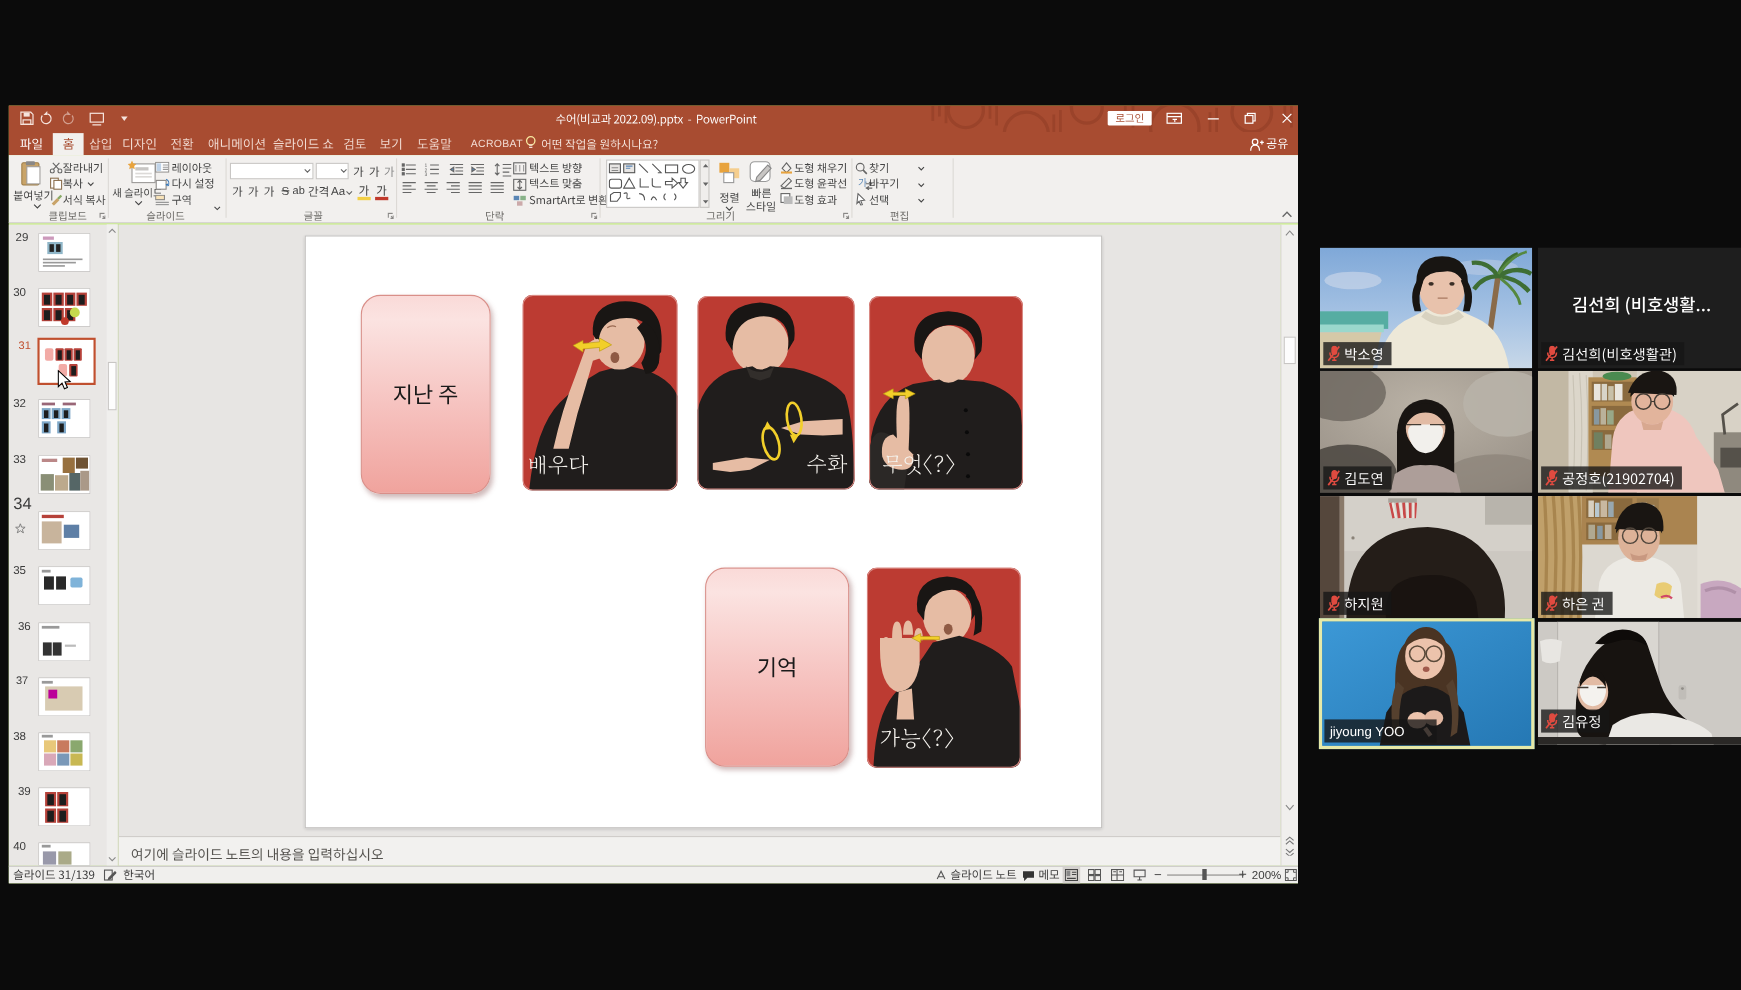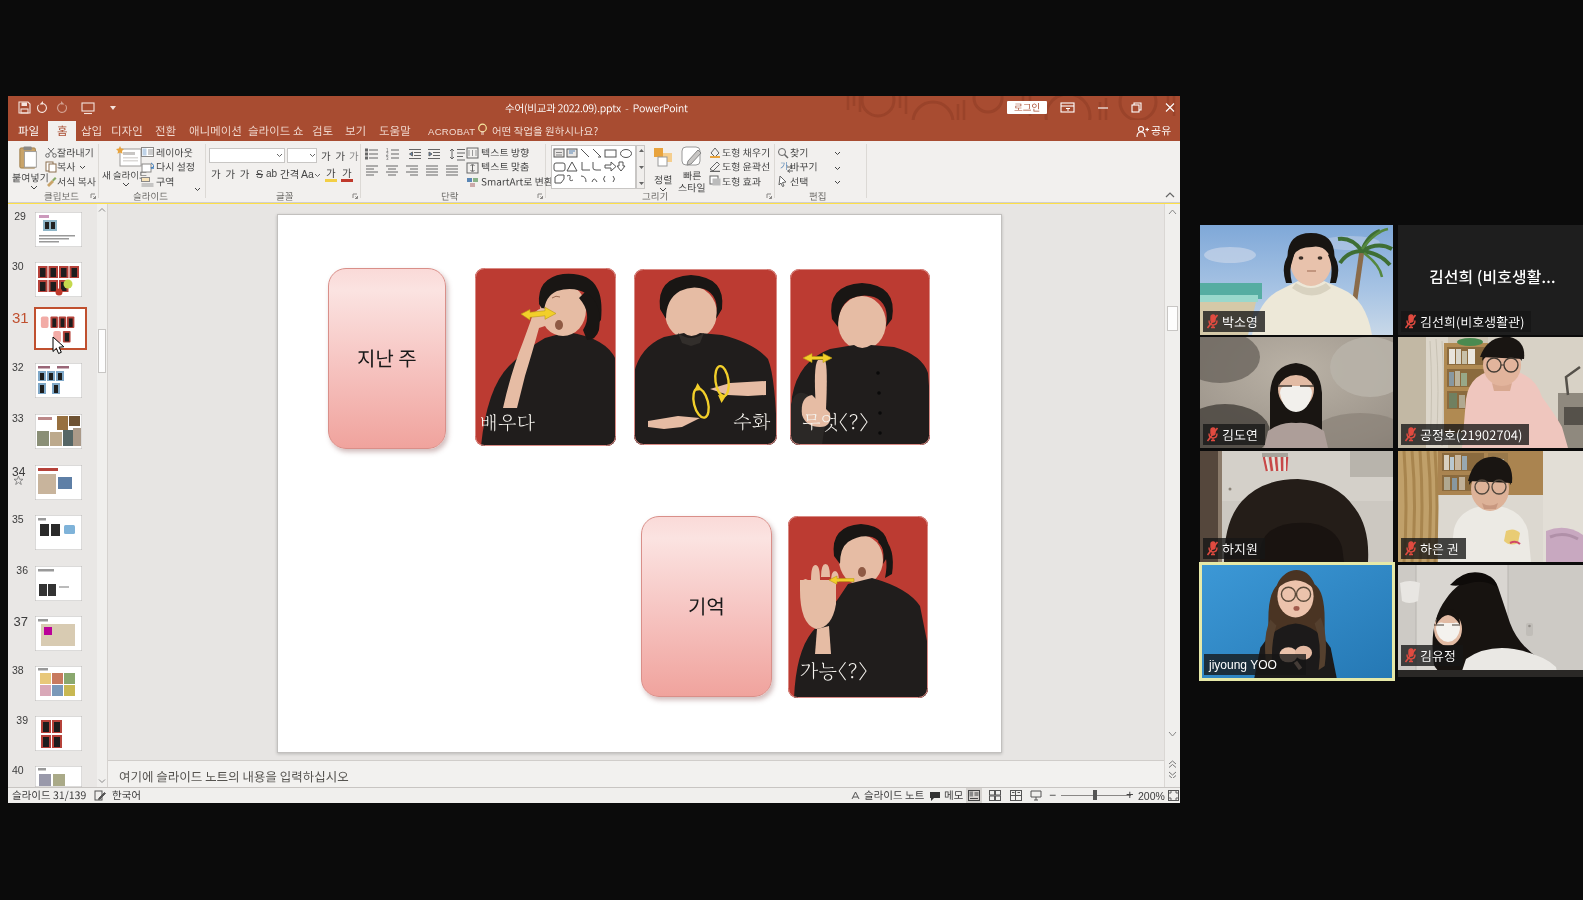--- a/index.html
+++ b/index.html
@@ -1,18 +1,18 @@
 <!DOCTYPE html>
 <html><head><meta charset="utf-8"><style>
 html,body{margin:0;padding:0;background:#0b0b0b;width:1583px;height:900px;overflow:hidden;
 font-family:"Liberation Sans",sans-serif;}
 *{box-sizing:border-box}
 .abs{position:absolute}
 </style></head><body>
-<div class="abs" style="left:8px;top:96px;width:1172px;height:707px;background:#fde047">
+<div class="abs" style="left:8px;top:96px;width:1172px;height:707px;background:#bef264">
     <div style="position:absolute;left:0;top:0;width:1172px;height:24px;background:#A84C31;overflow:hidden">
       <svg class="abs" style="left:830px;top:0" width="342" height="24" viewBox="0 0 342 24">
         <g fill="none" stroke="#9A432A" stroke-width="3">
           <circle cx="40" cy="4" r="16"></circle>
           <circle cx="95" cy="26" r="20"></circle>
           <circle cx="150" cy="2" r="14"></circle>
           <circle cx="230" cy="20" r="22"></circle>
           <circle cx="300" cy="6" r="18"></circle>
         </g>
         <g stroke="#9A432A" stroke-width="2.5">
@@ -436,21 +436,21 @@
       <rect x="36.5" y="6" width="5.5" height="9" fill="#1d1d1d"></rect>
       <rect x="3.0" y="18" width="9.5" height="12" fill="#B6423A"></rect>
       <rect x="5.0" y="20" width="5.5" height="9" fill="#1d1d1d"></rect>
       <rect x="13.5" y="18" width="9.5" height="12" fill="#B6423A"></rect>
       <rect x="15.5" y="20" width="5.5" height="9" fill="#1d1d1d"></rect>
       <rect x="24.0" y="18" width="9.5" height="12" fill="#B6423A"></rect>
       <rect x="26.0" y="20" width="5.5" height="9" fill="#1d1d1d"></rect>
       <circle cx="33" cy="22" r="4.5" fill="#C5D94E"></circle>
       <circle cx="24" cy="30" r="3.5" fill="#C0392B"></circle>
     </svg>
-    <span class="abs" style="left:4px;top:213px;width:16px;text-align:right;font-size:15px;color:#C0502F">31</span>
+    <span class="abs" style="left:4px;top:213px;width:16px;text-align:right;font-size:10px;color:#C0502F">31</span>
     <div style="position:absolute;left:26px;top:211px;width:53px;height:43px;border:2px solid #C0502F;background:#fff"></div>
     <svg class="abs" style="left:30px;top:215px" width="45" height="35" viewBox="0 0 47 35">
       <rect width="47" height="35" fill="#fff"></rect>
       <rect x="3" y="5" width="8" height="12" rx="2" fill="#F2ABA6"></rect>
       <rect x="13.0" y="5" width="7.8" height="12" rx="1" fill="#B6423A"></rect>
       <rect x="15.0" y="7" width="4" height="9" fill="#1d1d1d"></rect>
       <rect x="21.6" y="5" width="7.8" height="12" rx="1" fill="#B6423A"></rect>
       <rect x="23.6" y="7" width="4" height="9" fill="#1d1d1d"></rect>
       <rect x="30.2" y="5" width="7.8" height="12" rx="1" fill="#B6423A"></rect>
       <rect x="32.2" y="7" width="4" height="9" fill="#1d1d1d"></rect>
@@ -478,21 +478,21 @@
     <svg class="abs" style="left:27px;top:318px" width="47" height="35" viewBox="0 0 47 35">
       <rect width="47" height="35" fill="#fff" stroke="#B8B6B4" stroke-width="1"></rect>
       <rect x="3" y="3" width="14" height="3" fill="#B88"></rect>
       <rect x="22" y="2" width="11" height="14" fill="#97703F"></rect>
       <rect x="34" y="2" width="11" height="10" fill="#6E5233"></rect>
       <rect x="2" y="17" width="12" height="15" fill="#8A8F76"></rect>
       <rect x="15" y="18" width="12" height="14" fill="#BCA98C"></rect>
       <rect x="28" y="16" width="10" height="16" fill="#566"></rect>
       <rect x="38" y="14" width="8" height="18" fill="#A98"></rect>
     </svg>
-    <span class="abs" style="left:4px;top:369px;width:16px;text-align:left;font-size:12px;color:#3C3C3C">34</span>
+    <span class="abs" style="left:4px;top:354px;width:16px;text-align:left;font-size:15px;color:#3C3C3C">34</span>
     <svg class="abs" style="left:6px;top:380px" width="9" height="9" viewBox="0 0 9 9">
       <path d="M4.5 0 l1.1 3.2 3.4 .1 -2.7 2 1 3.2 -2.8-2 -2.8 2 1-3.2 -2.7-2 3.4-.1z" fill="none" stroke="#777" stroke-width=".8"></path>
     </svg>
     <svg class="abs" style="left:27px;top:369px" width="47" height="35" viewBox="0 0 47 35">
       <rect width="47" height="35" fill="#fff" stroke="#B8B6B4" stroke-width="1"></rect>
       <rect x="3" y="3" width="20" height="3" fill="#B6423A"></rect>
       <rect x="3" y="9" width="18" height="20" fill="#C8B49C"></rect>
       <rect x="23" y="12" width="14" height="12" fill="#5E7FA6"></rect>
     </svg>
     <span class="abs" style="left:4px;top:417px;width:16px;text-align:left;font-size:10.5px;color:#3C3C3C">35</span>
@@ -504,21 +504,21 @@
       <rect x="29" y="10" width="11" height="9" rx="1.5" fill="#7FB3D9"></rect>
     </svg>
     <span class="abs" style="left:4px;top:468px;width:16px;text-align:right;font-size:10.5px;color:#3C3C3C">36</span>
     <svg class="abs" style="left:27px;top:470px" width="47" height="35" viewBox="0 0 47 35">
       <rect width="47" height="35" fill="#fff" stroke="#B8B6B4" stroke-width="1"></rect>
       <rect x="3" y="3" width="16" height="2.5" fill="#999"></rect>
       <rect x="4" y="18" width="8" height="12" fill="#333"></rect>
       <rect x="13" y="18" width="8" height="12" fill="#333"></rect>
       <rect x="24" y="20" width="10" height="2" fill="#bbb"></rect>
     </svg>
-    <span class="abs" style="left:4px;top:518px;width:16px;text-align:right;font-size:13px;color:#3C3C3C">37</span>
+    <span class="abs" style="left:4px;top:518px;width:16px;text-align:center;font-size:10px;color:#3C3C3C">37</span>
     <svg class="abs" style="left:27px;top:520px" width="47" height="35" viewBox="0 0 47 35">
       <rect width="47" height="35" fill="#fff" stroke="#B8B6B4" stroke-width="1"></rect>
       <rect x="3" y="3" width="10" height="2.5" fill="#999"></rect>
       <rect x="6" y="8" width="34" height="22" fill="#D8CBB2"></rect>
       <rect x="9" y="11" width="8" height="8" fill="#B09"></rect>
     </svg>
     <span class="abs" style="left:4px;top:568px;width:16px;text-align:left;font-size:10.5px;color:#3C3C3C">38</span>
     <svg class="abs" style="left:27px;top:570px" width="47" height="35" viewBox="0 0 47 35">
       <rect width="47" height="35" fill="#fff" stroke="#B8B6B4" stroke-width="1"></rect>
       <rect x="3" y="2" width="10" height="2.5" fill="#999"></rect>

